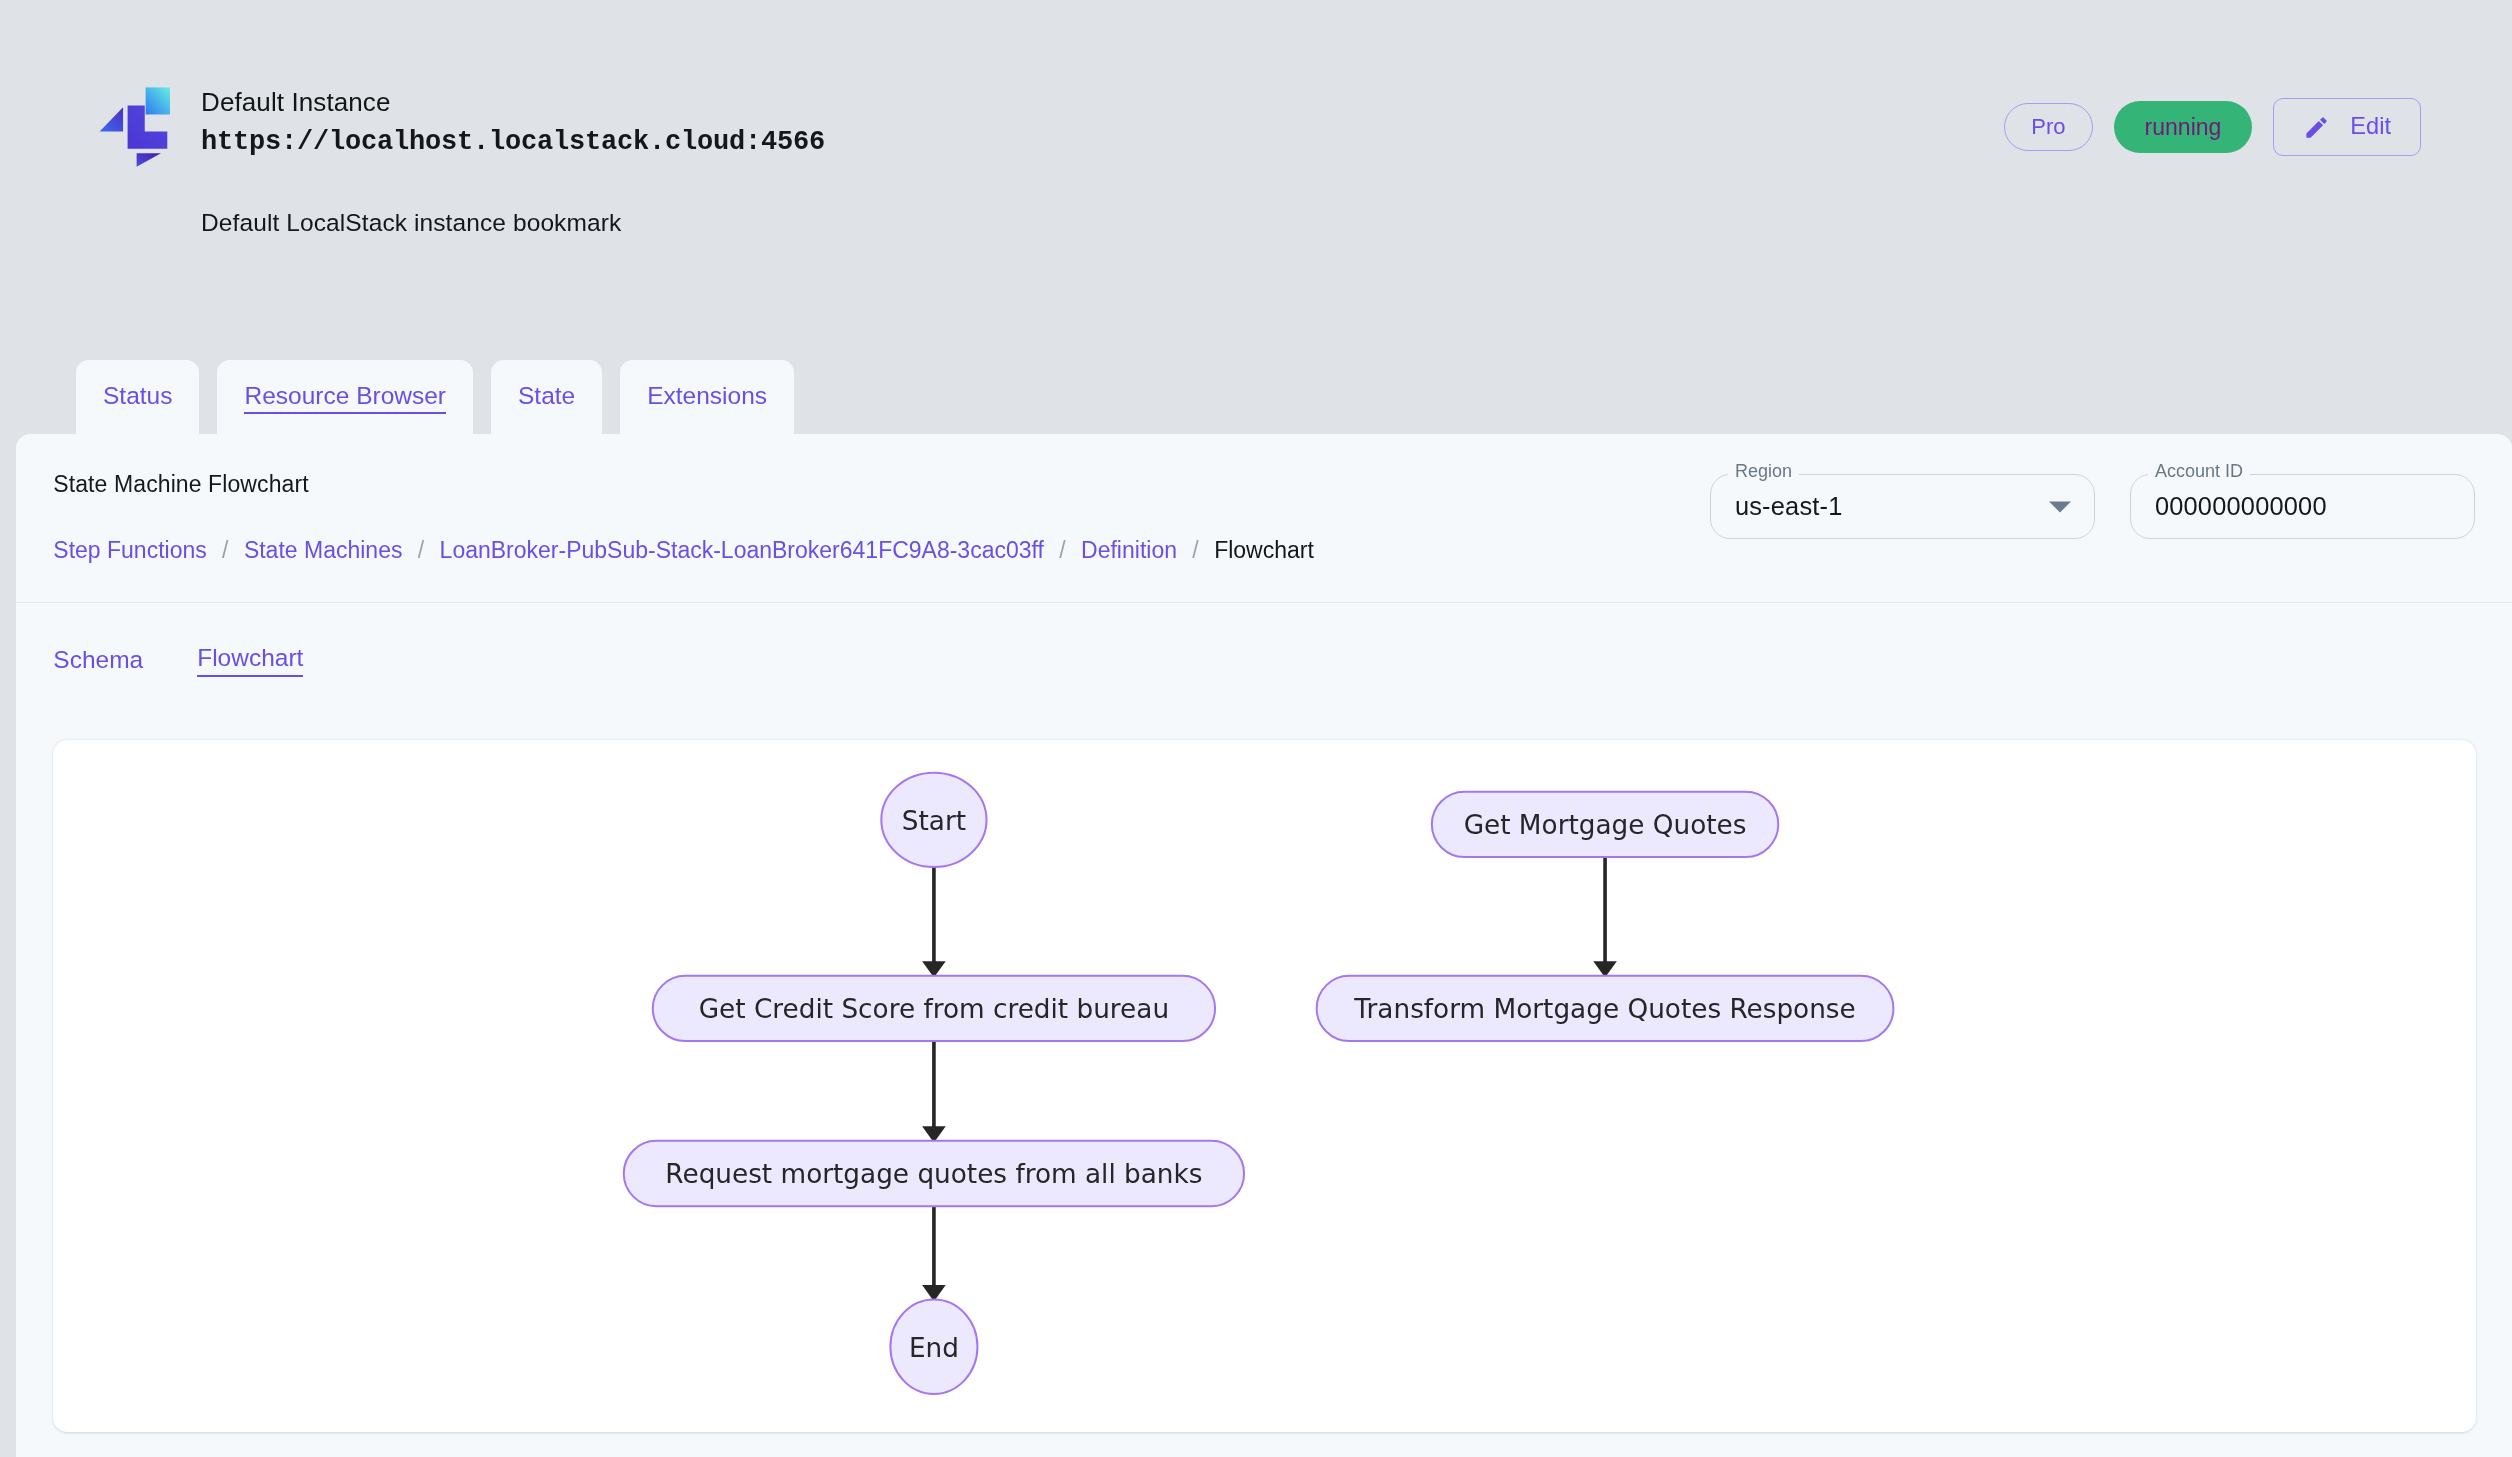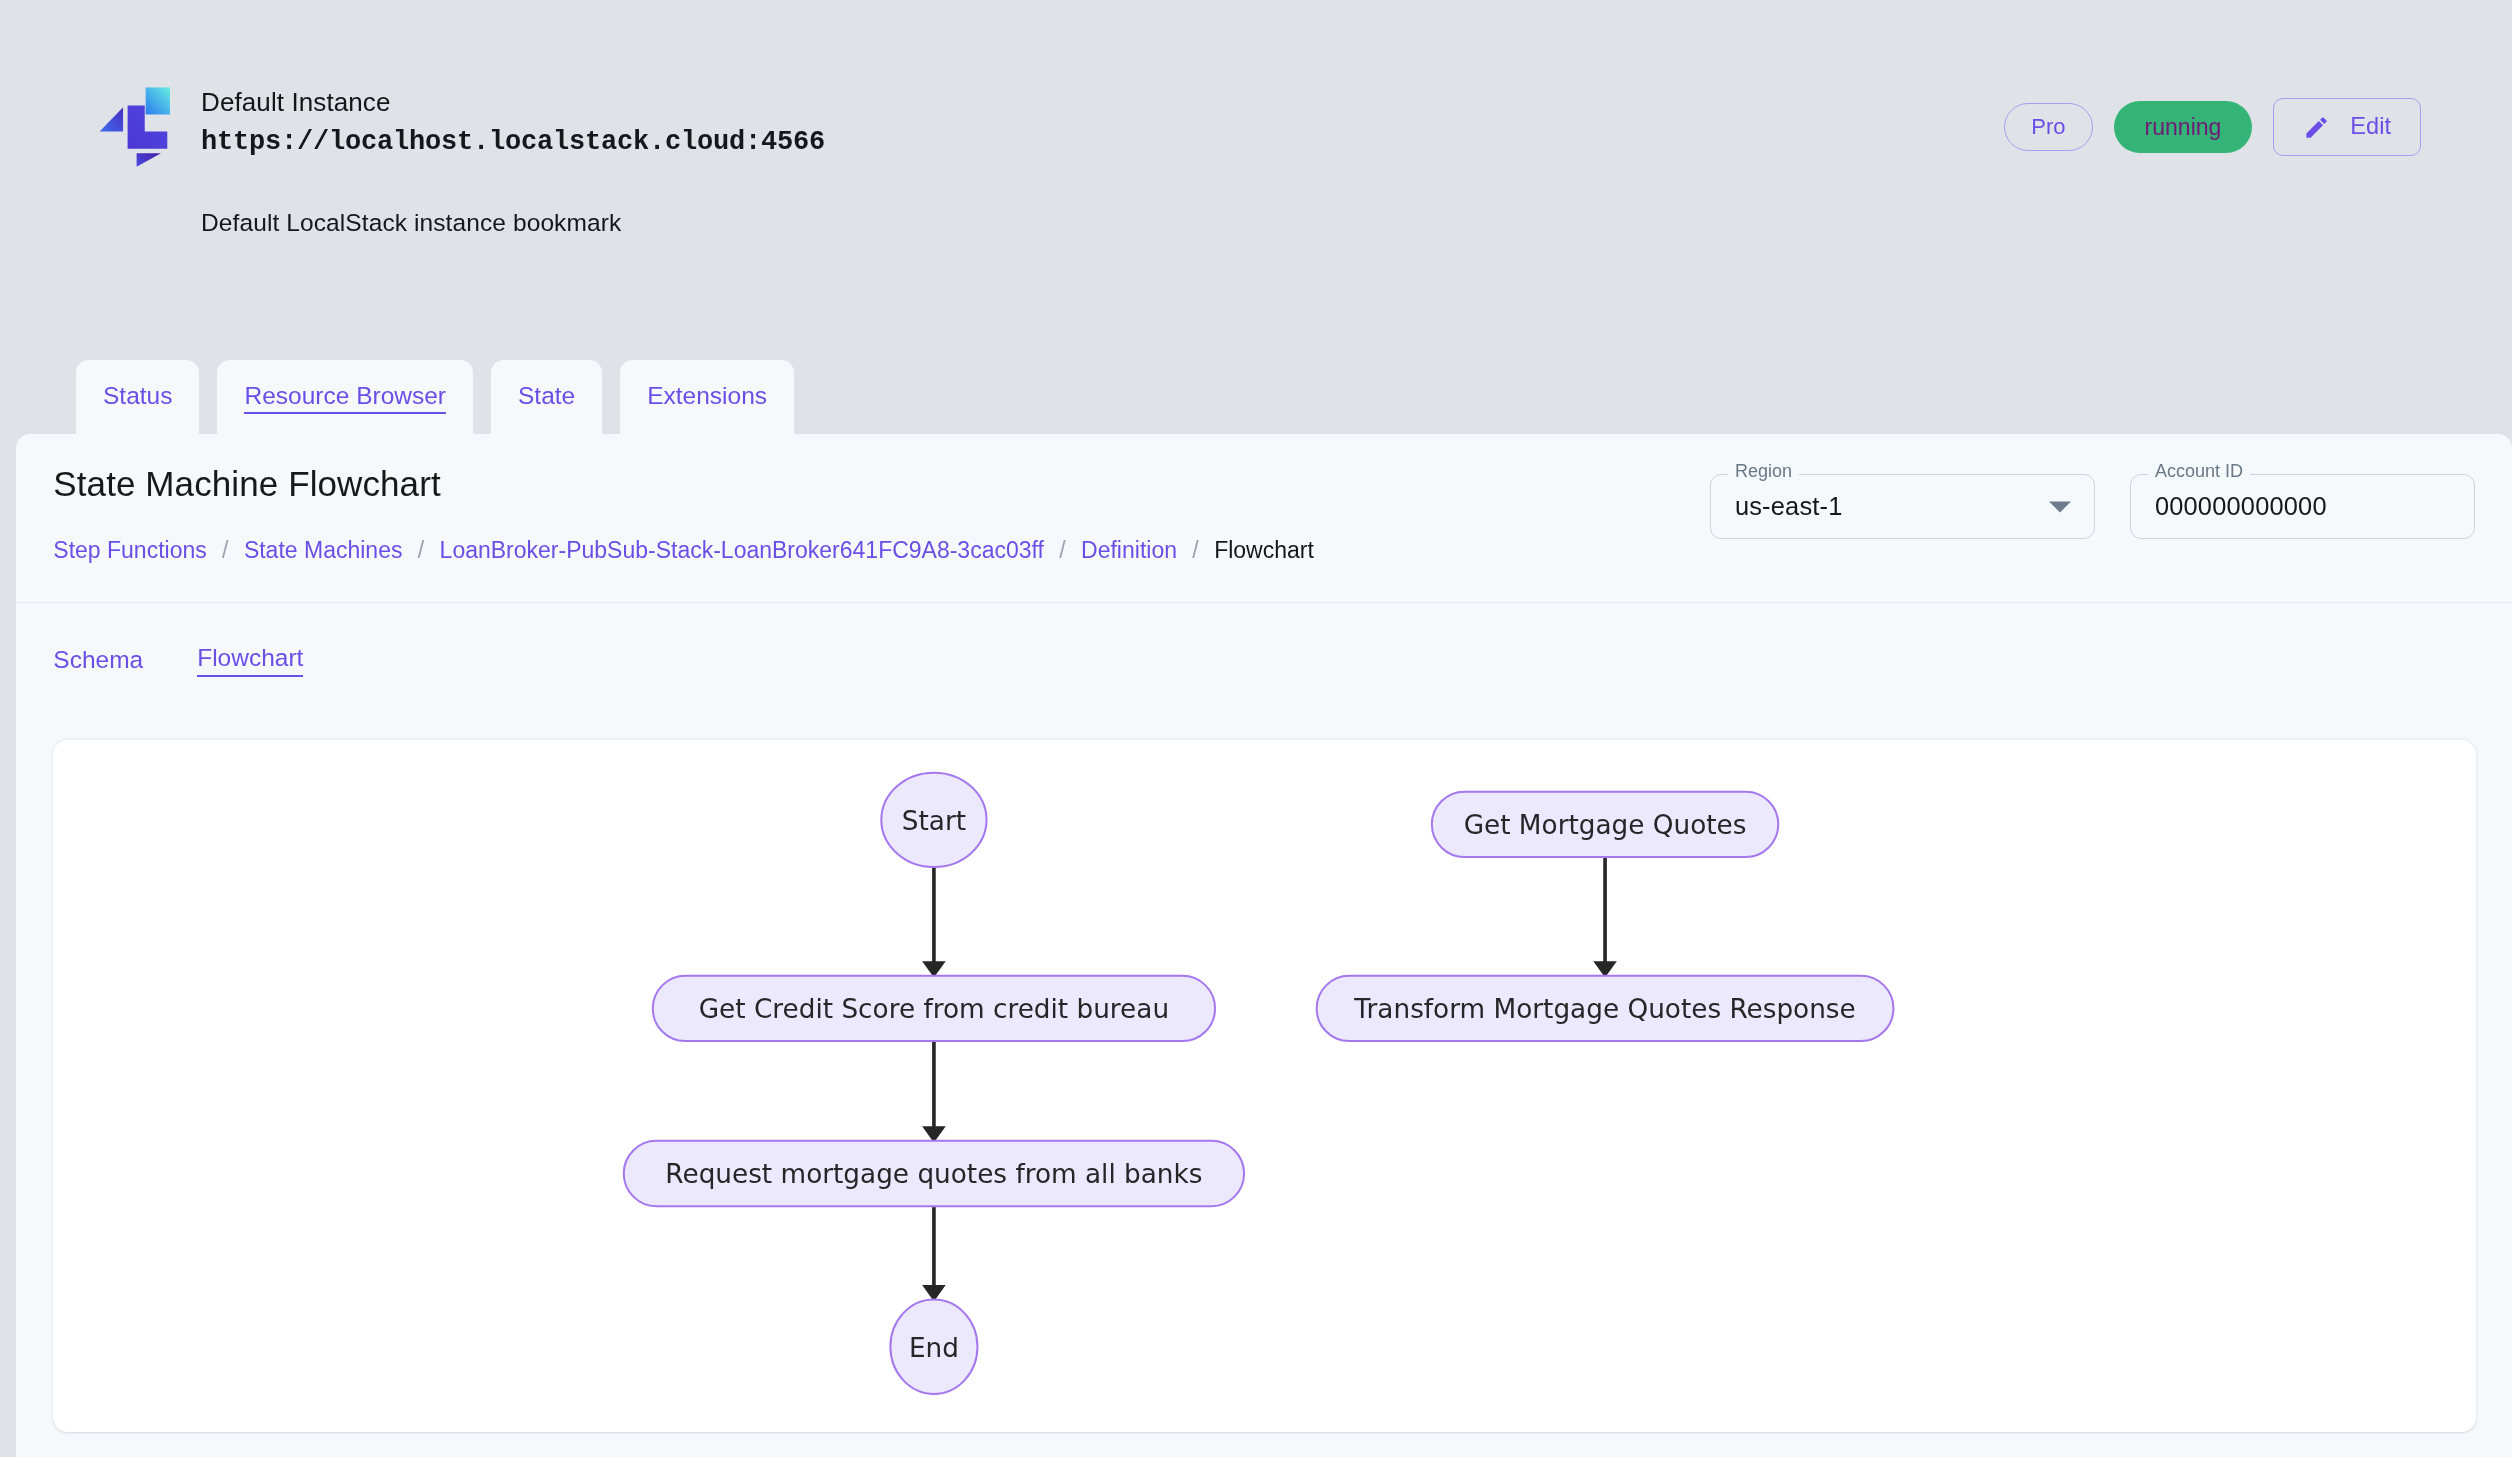--- a/index.html
+++ b/index.html
@@ -137,22 +137,22 @@
     border-radius: 14.5px 14.5px 0 0;
   }
   .panel-head {
     position: relative;
     height: 169px;
     border-bottom: 1.4px solid #e4e9ef;
   }
   .page-title {
     position: absolute;
     left: 37px;
-    top: 30px;
-    font-size: 35px;
+    top: 37px;
+    font-size: 23px;
     color: #171819;
     letter-spacing: 0.1px;
   }
   .breadcrumb {
     position: absolute;
     left: 37px;
     top: 103px;
     display: flex;
     align-items: center;
     gap: 0;
@@ -169,21 +169,21 @@
   .field-group {
     position: absolute;
     right: 37px;
     top: 40px;
     display: flex;
     gap: 35px;
   }
   .mui-field {
     position: relative;
     border: 1.3px solid #ccd4dd;
-    border-radius: 11px;
+    border-radius: 20px;
     background: transparent;
     height: 65px;
     display: flex;
     align-items: center;
     padding: 0 23.6px;
   }
   .mui-field.region { width: 385px; }
   .mui-field.account { width: 345px; text-align: right; }
   .mui-label {
     position: absolute;

